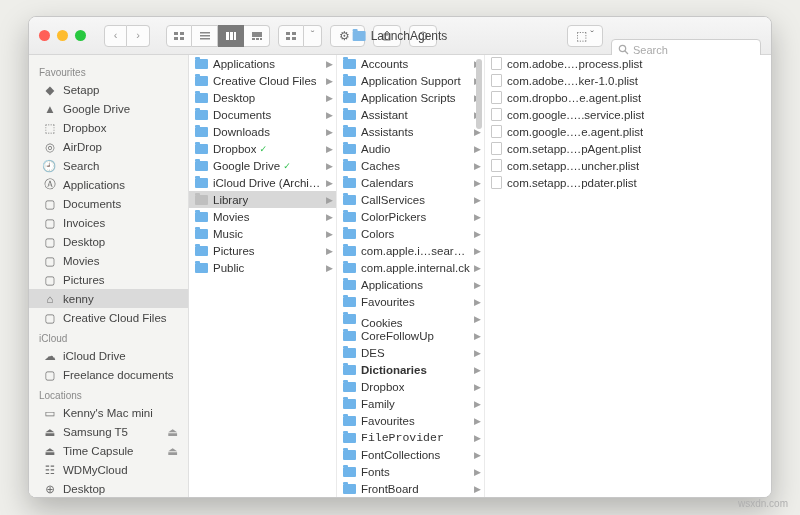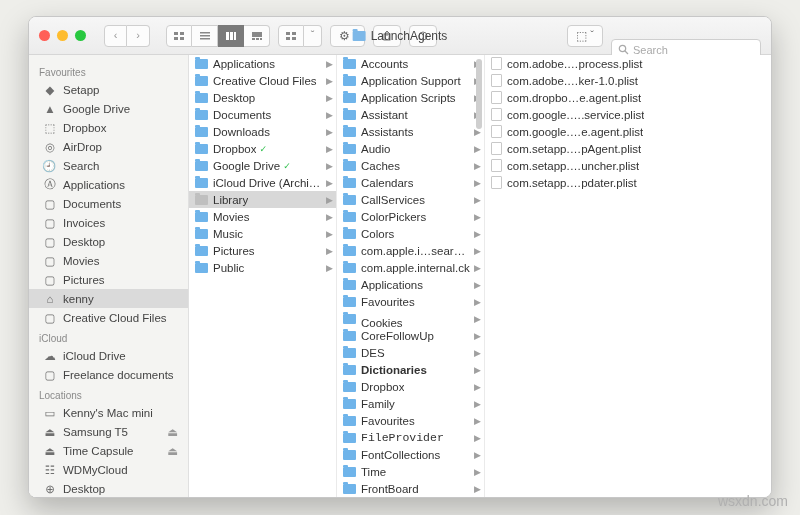--- a/index.html
+++ b/index.html
@@ -45,21 +45,21 @@
   .col:last-child{border-right:none; flex:1;}
   .row { display:flex; align-items:center; gap:5px; height:17px; padding:0 14px 0 6px; color:#333; white-space:nowrap; position:relative;}
   .row.sel { background:#d8d8d8;}
   .row .arw{ position:absolute; right:3px; color:#a0a0a0; font-size:9px;}
   .fi { width:13px; height:10px; background:#6fb4ea; border-radius:1px; position:relative; flex:0 0 13px;}
   .fi::before{content:""; position:absolute; top:-2px; left:0; width:5px; height:2px; background:#6fb4ea; border-radius:1px 1px 0 0;}
   .fi.grey{background:#bfbfbf;} .fi.grey::before{background:#bfbfbf;}
   .doc { width:11px; height:13px; border:1px solid #c8c8c8; border-radius:1px; background:#fff; flex:0 0 11px;}
   .badge{ color:#2fbf4c; font-size:9px; margin-left:-2px;}
   .scroll-thumb{position:absolute; right:2px; top:4px; width:6px; height:70px; background:#cfcfcf; border-radius:3px;}
-  .watermark{position:absolute; right:12px; bottom:6px; font-size:14px; color:#b0b0b0;}
+  .watermark{position:absolute; right:12px; bottom:6px; font-size:10px; color:#b0b0b0;}
   
   .chev{font-size:11px; line-height:1;}
 </style>
 </head>
 <body>
 
 <div class="window">
   <div class="titlebar">
     <div class="traffic">
       <div class="tl r"></div>
@@ -426,21 +426,21 @@
             <span style="overflow: hidden; text-overflow: ellipsis; font-family: Liberation Mono, monospace;">FileProvider</span>
             <span class="arw">▶</span>
           </div>
           <div class="row">
             <span class="fi"></span>
             <span style="overflow: hidden; text-overflow: ellipsis;">FontCollections</span>
             <span class="arw">▶</span>
           </div>
           <div class="row">
             <span class="fi"></span>
-            <span style="overflow: hidden; text-overflow: ellipsis;">Time</span>
+            <span style="overflow: hidden; text-overflow: ellipsis;">Fonts</span>
             <span class="arw">▶</span>
           </div>
           <div class="row">
             <span class="fi"></span>
             <span style="overflow: hidden; text-overflow: ellipsis;">FrontBoard</span>
             <span class="arw">▶</span>
           </div>
           <div class="scroll-thumb"></div>
         </div>
         <div class="col">

